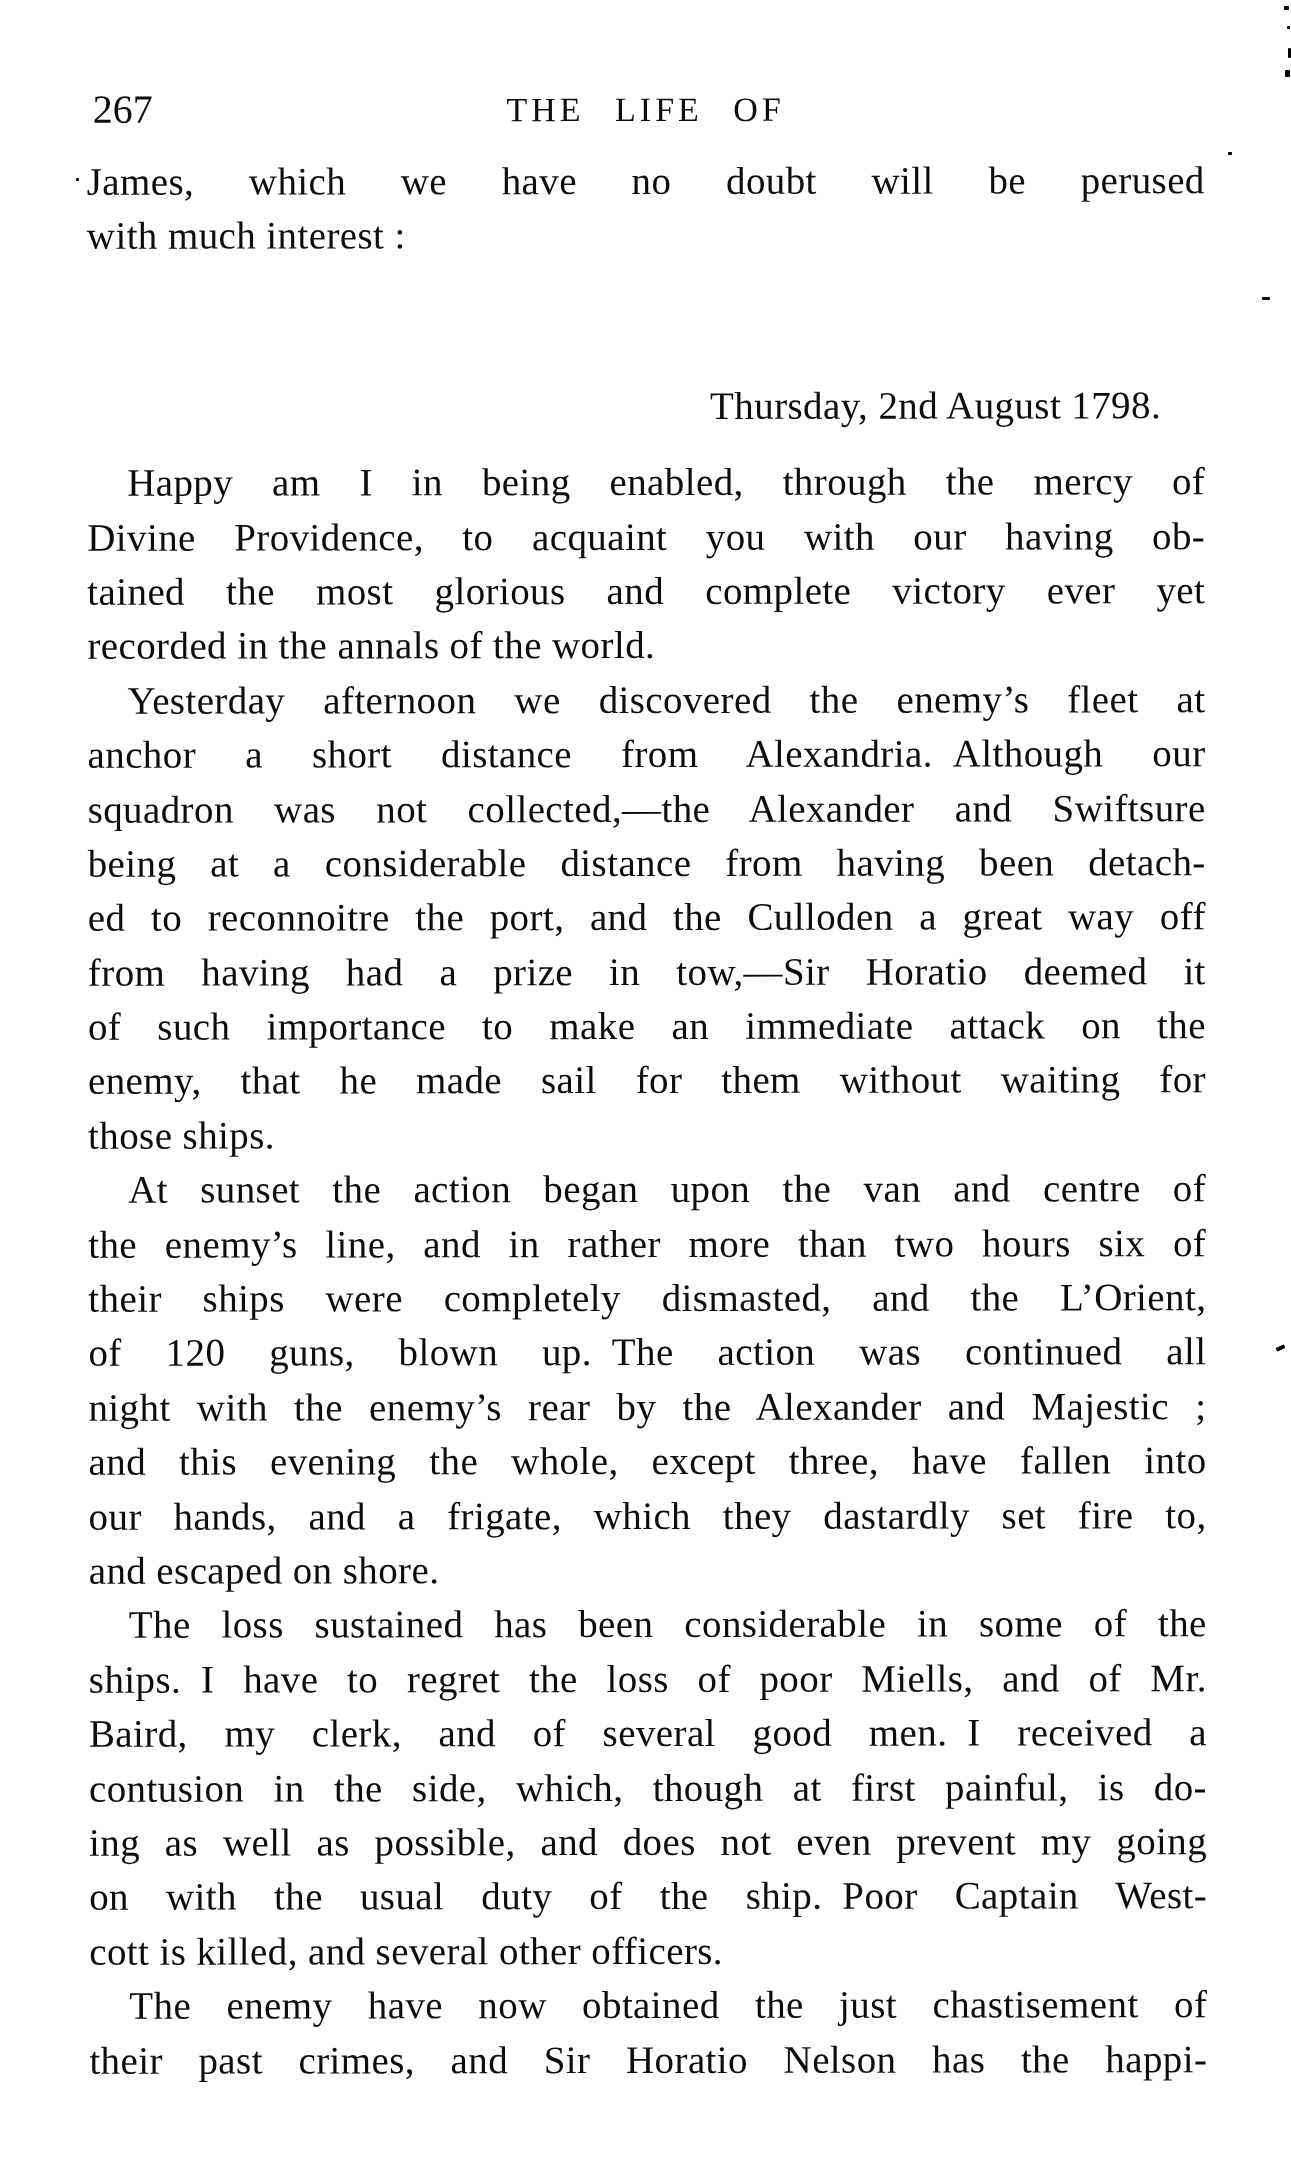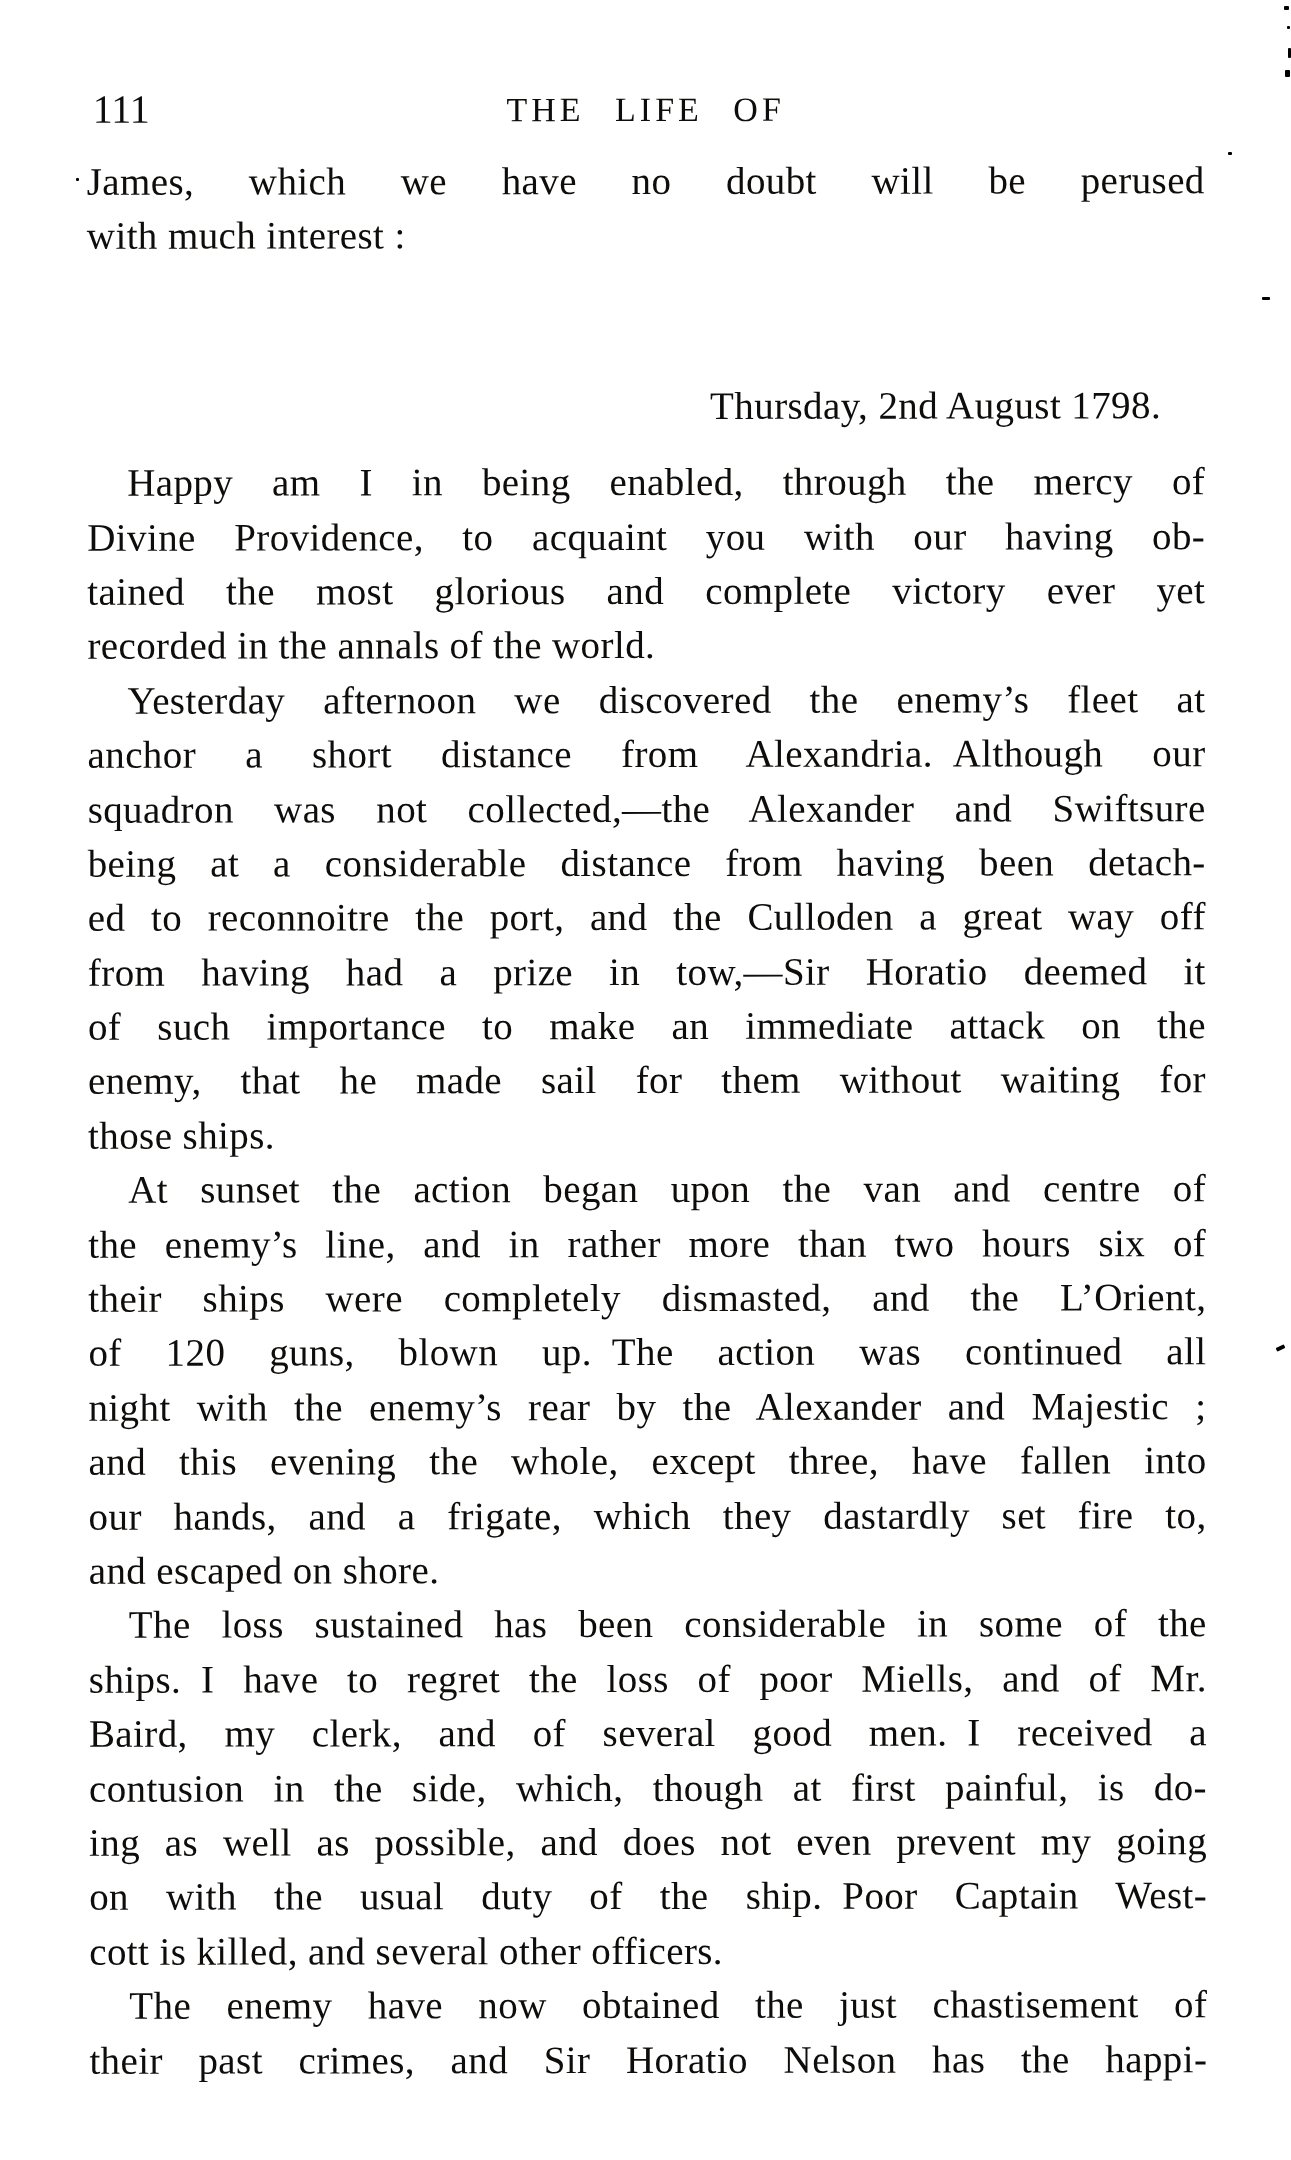--- a/index.html
+++ b/index.html
@@ -33,21 +33,21 @@
   }
   .speck { position:absolute; background:#000; border-radius:1px; }
 </style>
 </head>
 <body>
 
 <div class="page">
   <div class="page-inner">
 
     <header class="running-head">
-      <span class="pagenum">111</span>
+      <span class="pagenum">267</span>
       <span class="head-title">THE LIFE OF</span>
     </header>
 
     <section class="body-text" id="intro">
         <div class="line">James, which we have no doubt will be perused</div>
         <div class="line left">with much interest :</div>
       </section>
 
     <div class="dateline">Thursday, 2nd August 1798.</div>
 

